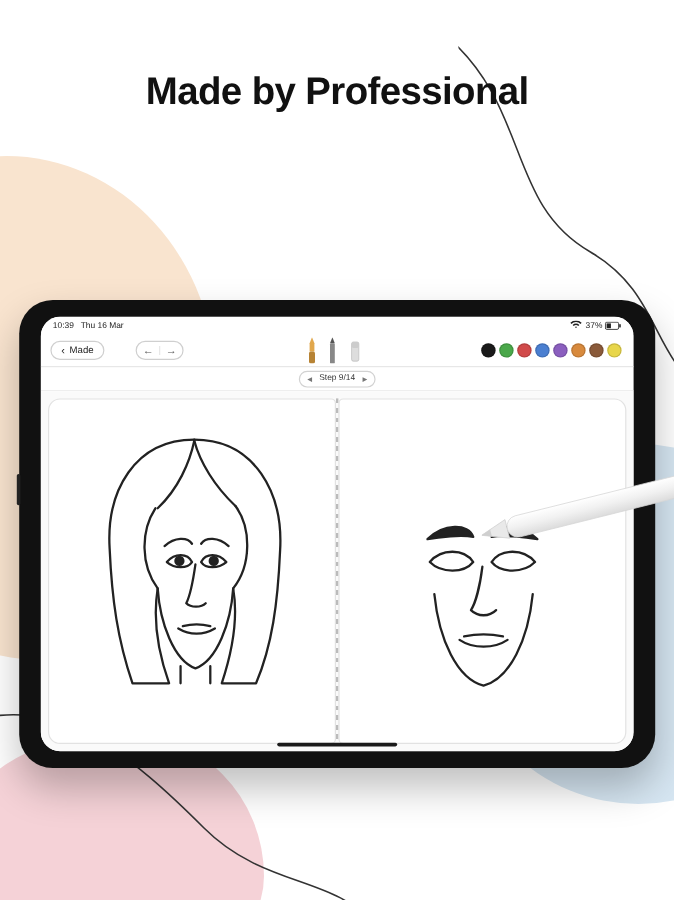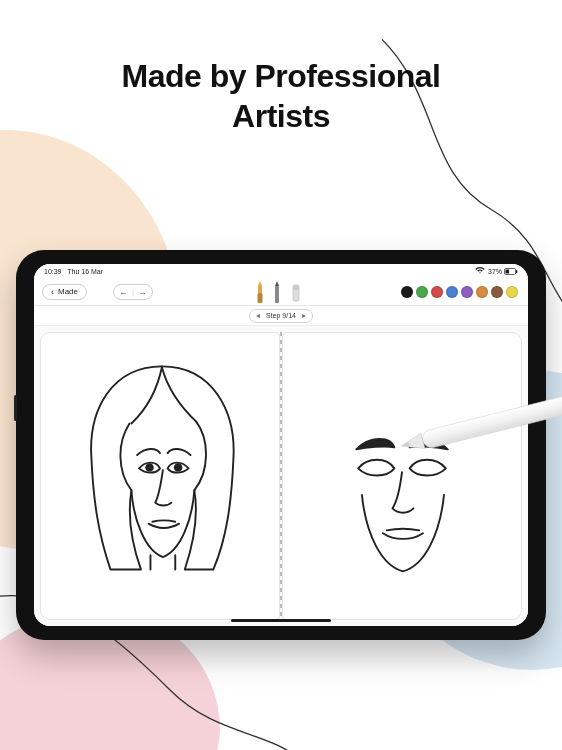--- a/index.html
+++ b/index.html
@@ -184,21 +184,20 @@
   <svg class="curved-line" style="right:-20px; top:30px;" width="200" height="300" viewBox="0 0 200 300">
     <path d="M -10 0 C 60 60, 40 140, 110 180 C 170 215, 160 270, 210 300"></path>
   </svg>
   <svg class="curved-line" style="left:-20px; bottom:-20px;" width="320" height="200" viewBox="0 0 320 200">
     <path d="M 0 30 C 70 10, 130 60, 190 120 C 240 170, 300 160, 330 200"></path>
   </svg>
 </div>
 
 <div class="headline">
   <div>Made by Professional</div>
-  <div>Artists</div>
 </div>
 
 <div class="tablet-wrap">
   <div class="tablet">
     <div class="screen">
 
       <div class="statusbar">
         <div>
           <span>10:39</span>
           &nbsp;

